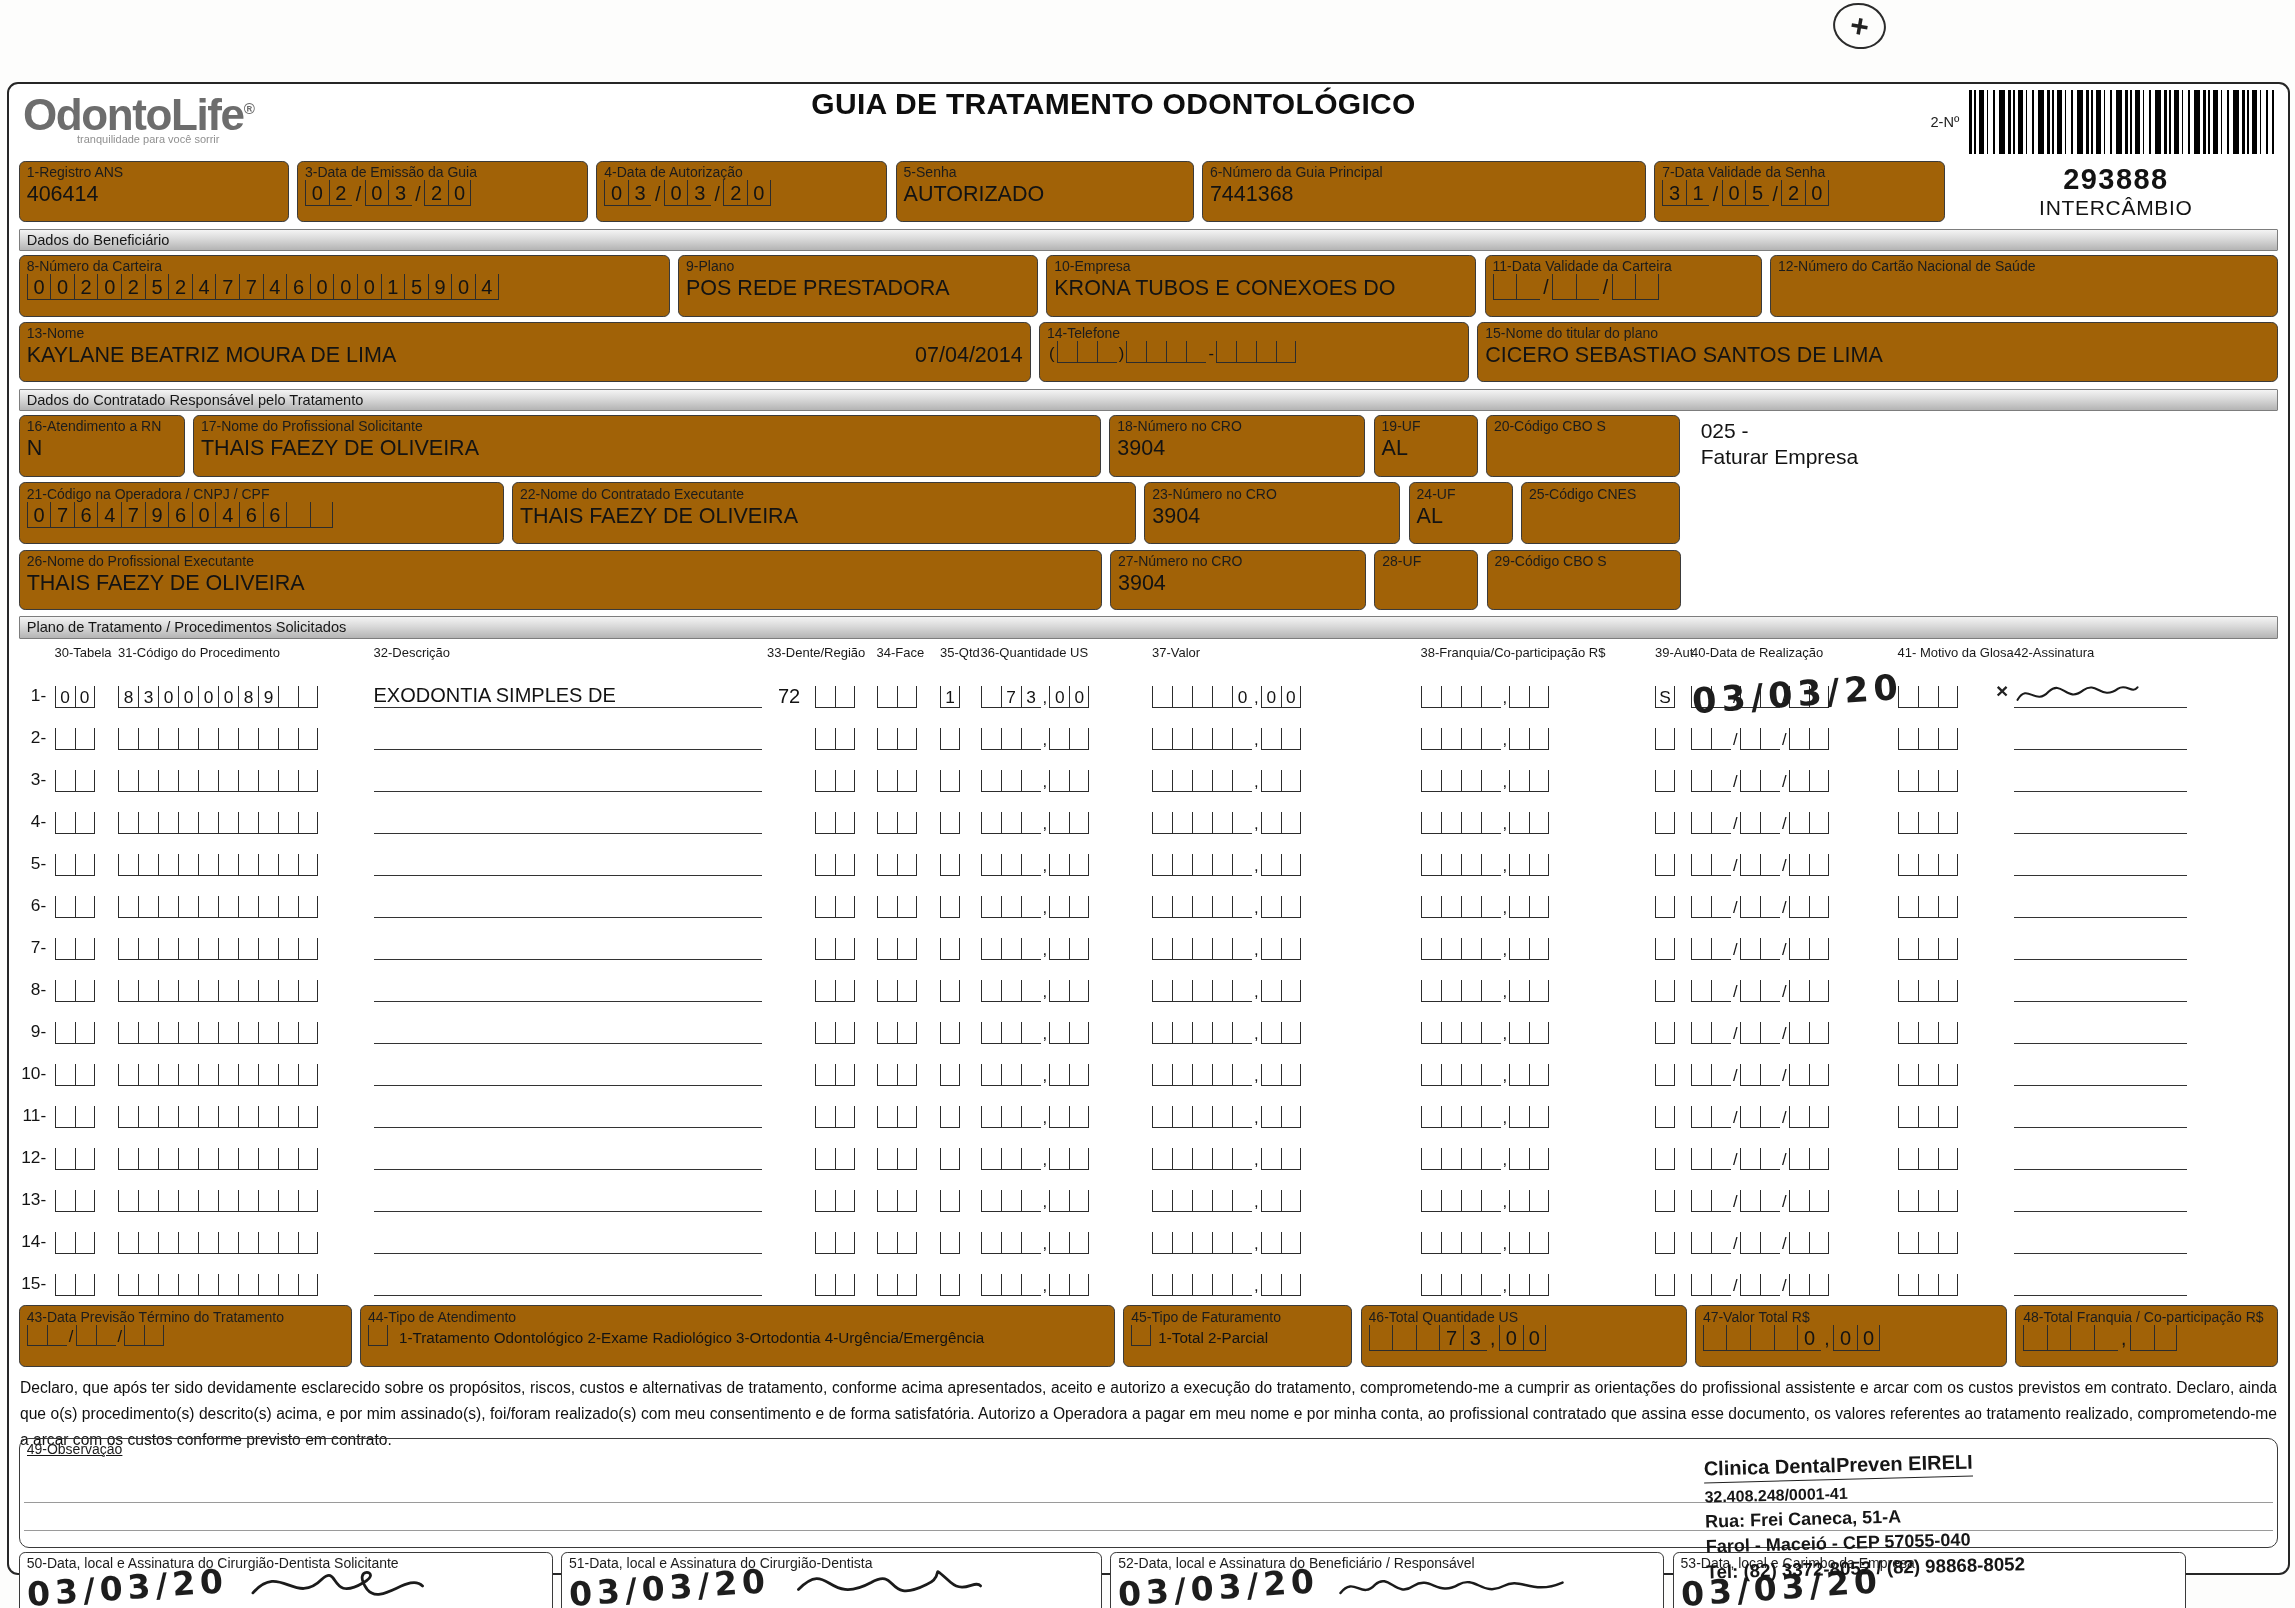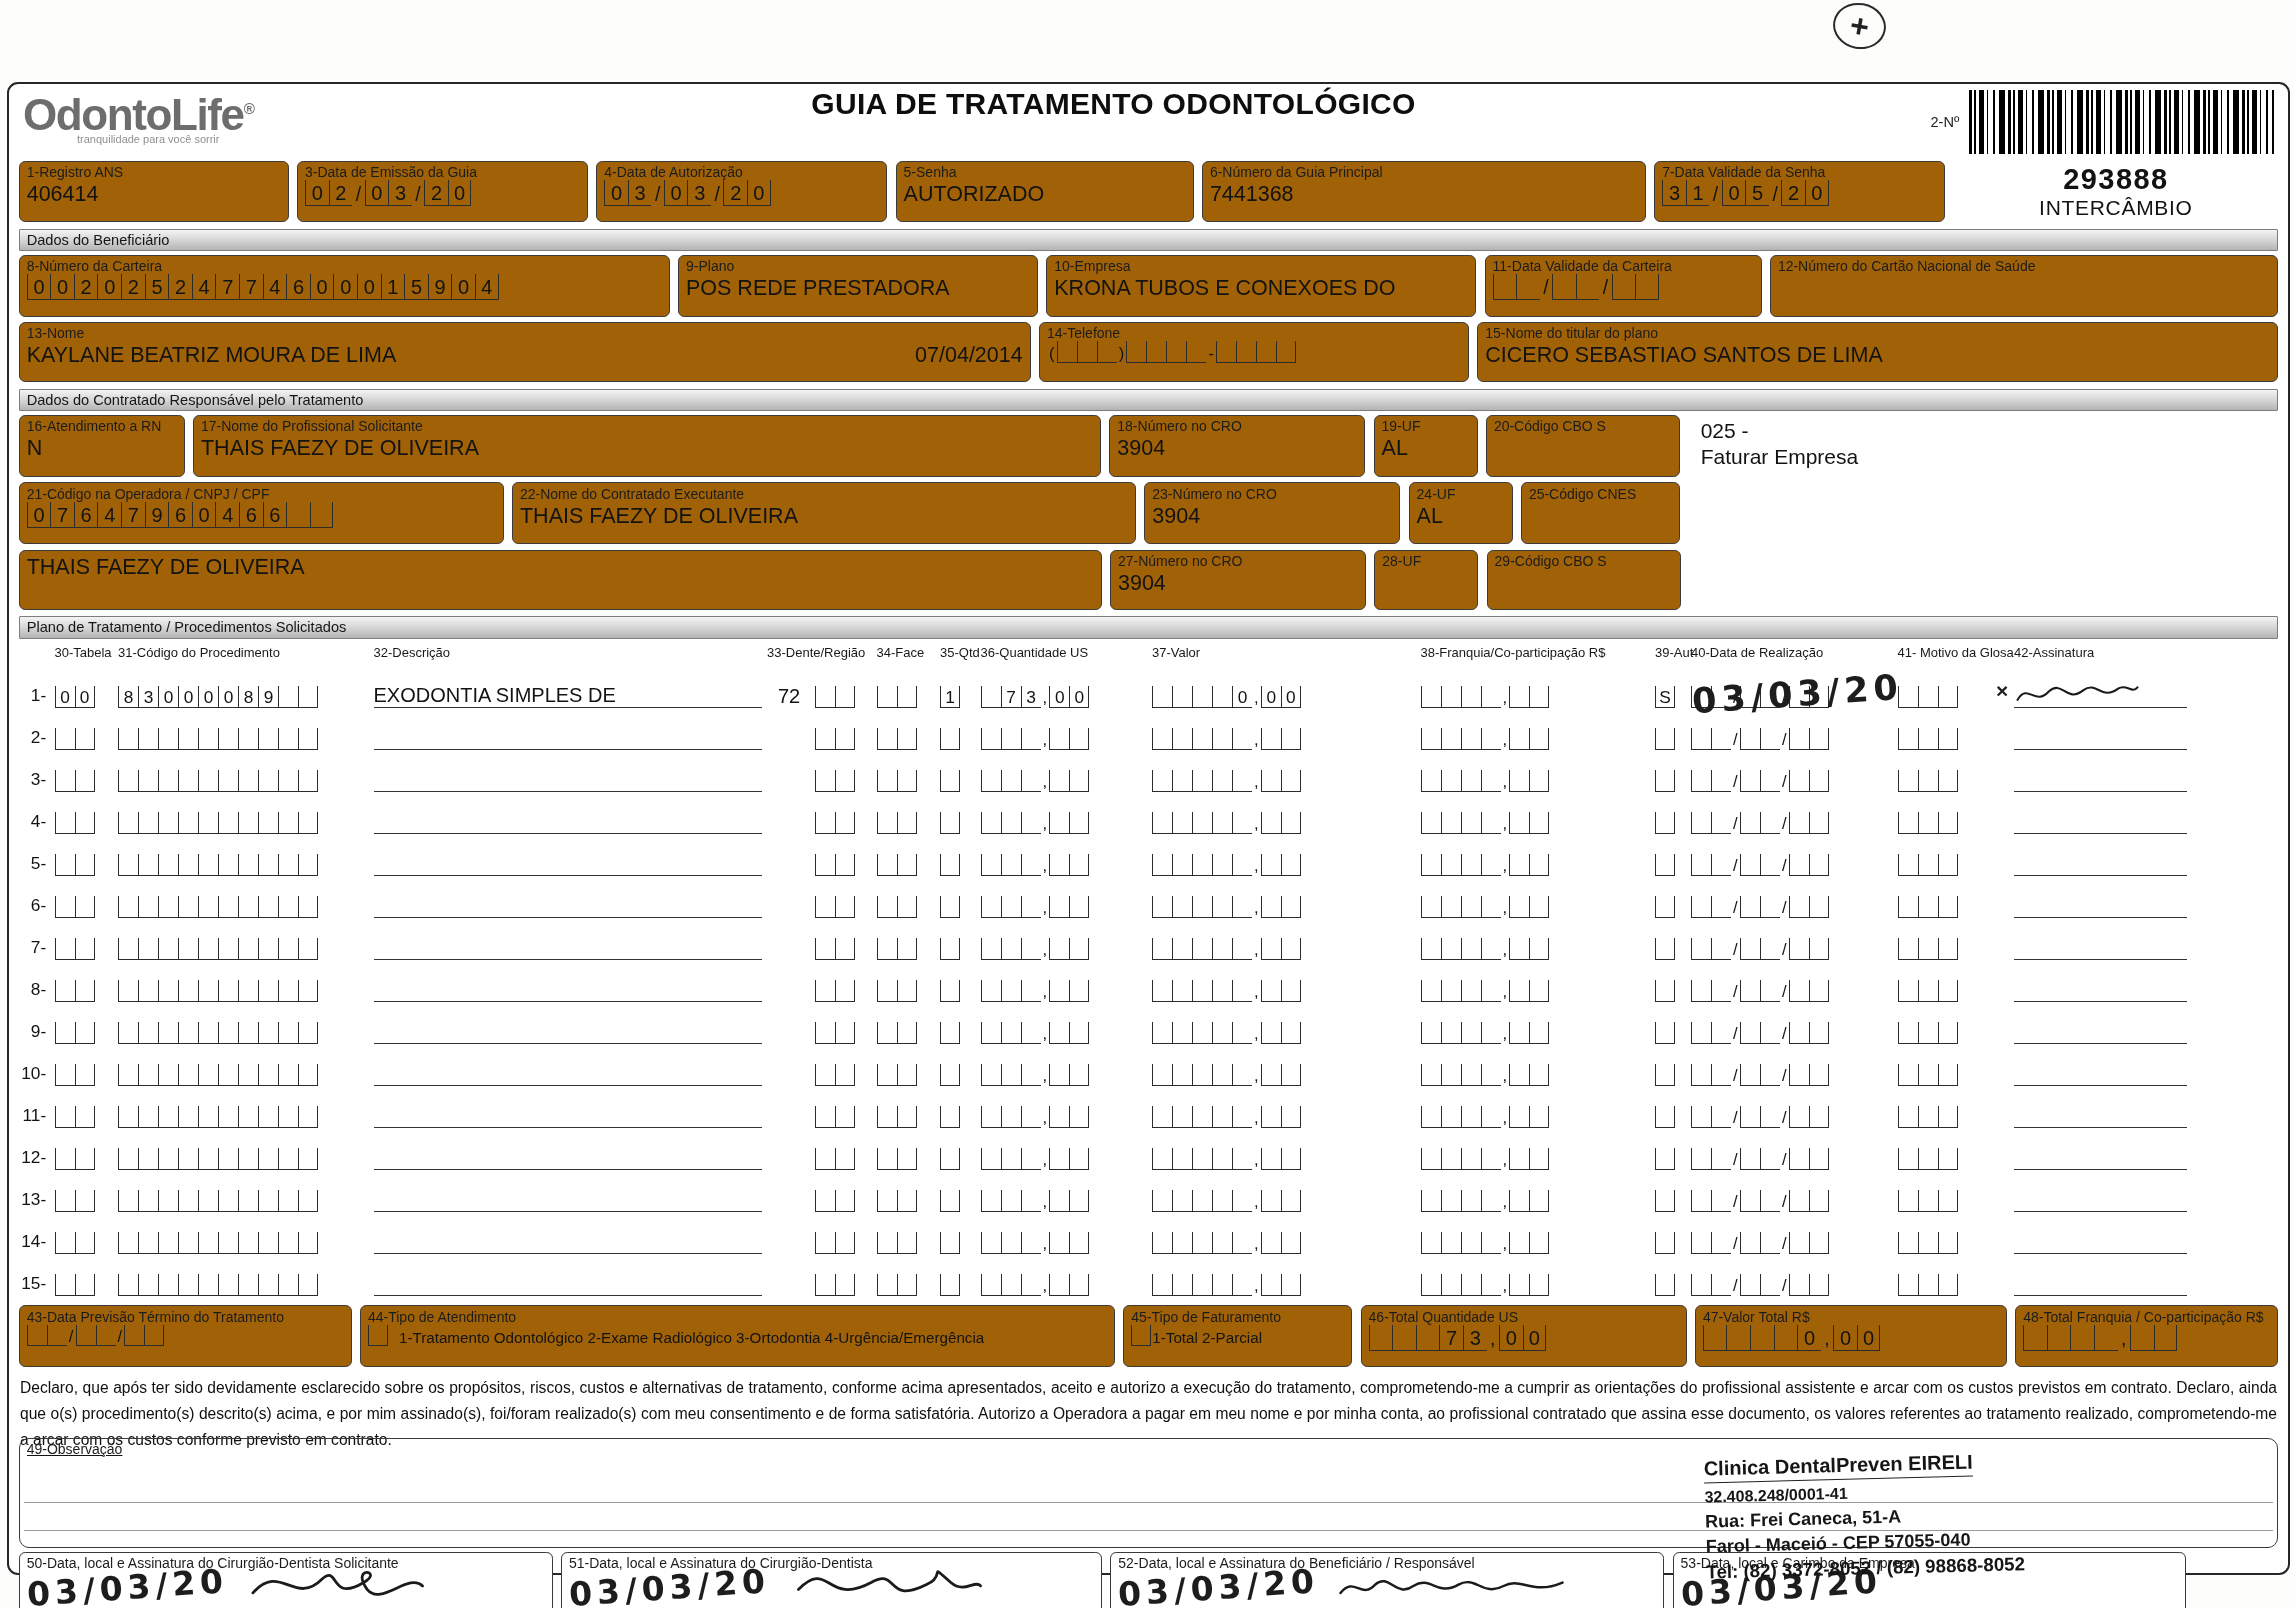--- a/index.html
+++ b/index.html
@@ -311,20 +311,21 @@
       <div class="fvalue">AL</div>
     </div>
     <div class="field" style="width:159px">
       <div class="flabel">25-Código CNES</div>
       <div class="fvalue"></div>
     </div>
   </div>
 
   <div class="frow" style="height:60px">
     <div class="field" style="width:1083px">
+      <div class="flabel">26-Nome do Profissional Executante</div>
       <div class="fvalue">THAIS FAEZY DE OLIVEIRA</div>
     </div>
     <div class="field" style="width:256px">
       <div class="flabel">27-Número no CRO</div>
       <div class="fvalue">3904</div>
     </div>
     <div class="field" style="width:104px">
       <div class="flabel">28-UF</div>
       <div class="fvalue"></div>
     </div>
@@ -1999,21 +2000,21 @@
       <div class="flabel">44-Tipo de Atendimento</div>
       <div style="display:flex;align-items:flex-end;gap:11px;">
         <span class="small-comb"><span class="comb small">
               <span class="c last"></span>
             </span></span>
         <span class="opts">1-Tratamento Odontológico  2-Exame Radiológico  3-Ortodontia  4-Urgência/Emergência</span>
       </div>
     </div>
     <div class="field" style="width:229px">
       <div class="flabel">45-Tipo de Faturamento</div>
-      <div style="display:flex;align-items:flex-end;gap:1px;">
+      <div style="display:flex;align-items:flex-end;gap:7px;">
         <span class="small-comb"><span class="comb small">
               <span class="c last"></span>
             </span></span>
         <span class="opts">1-Total  2-Parcial</span>
       </div>
     </div>
     <div class="field" style="width:326px">
       <div class="flabel">46-Total Quantidade US</div>
       <div><span class="comb">
             <span class="c"></span>

